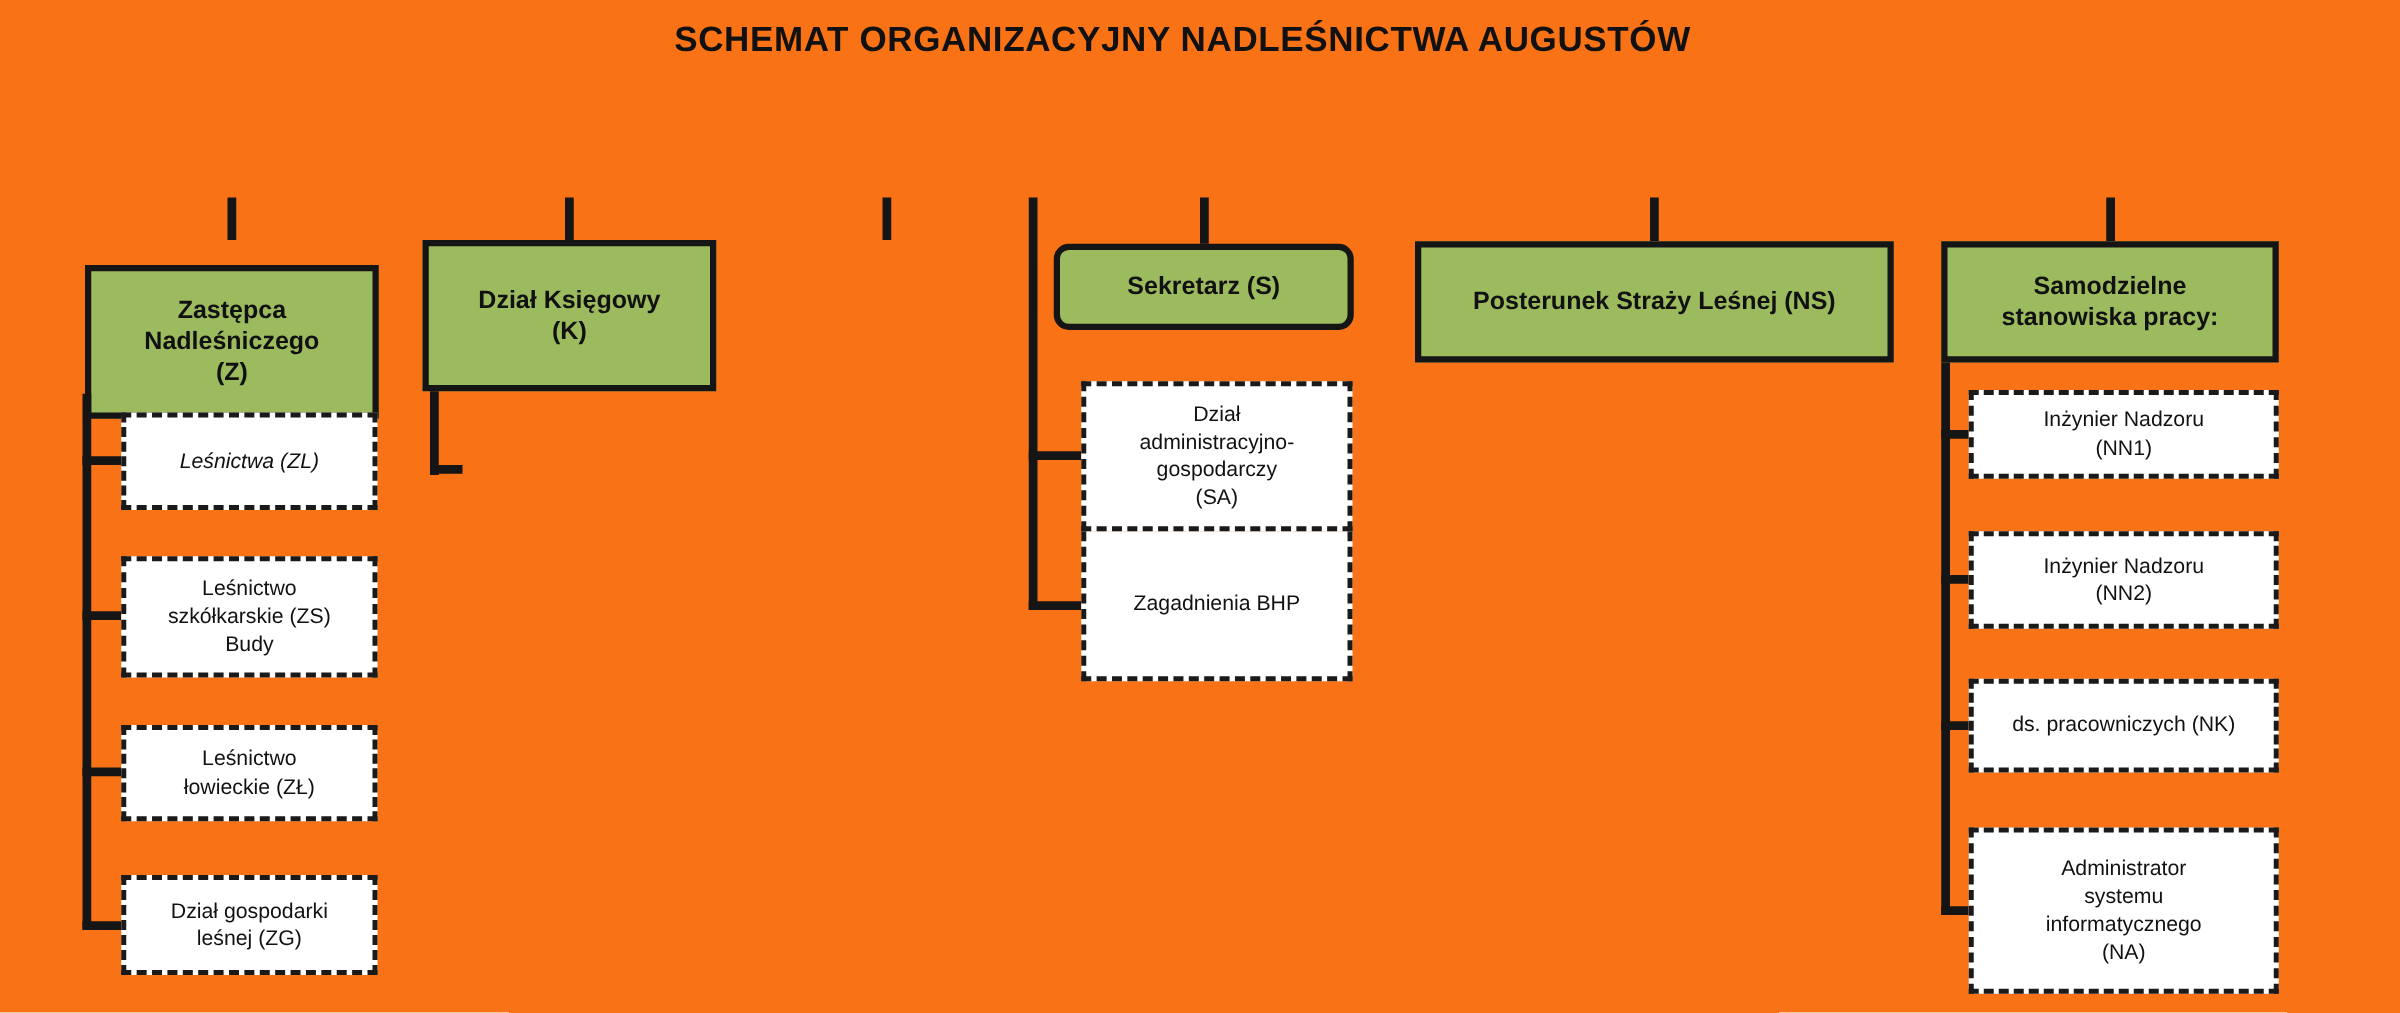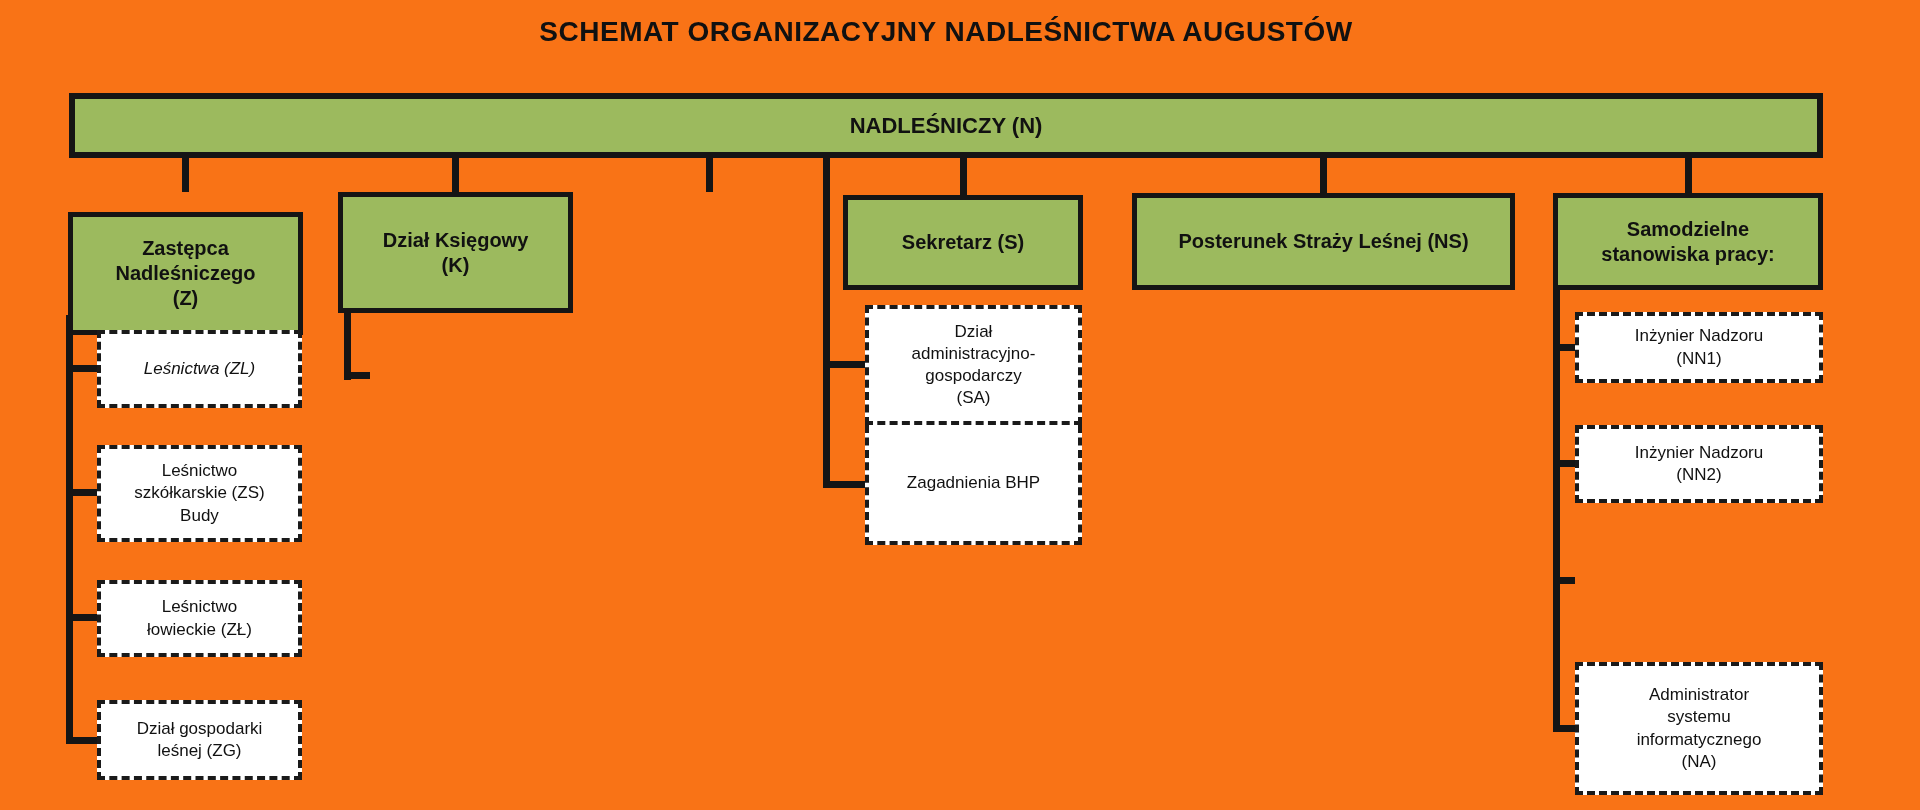--- a/index.html
+++ b/index.html
@@ -36,35 +36,34 @@
   }
   .line { background: #151515; }
 </style>
 </head>
 <body>
 
 <div class="stage">
 
   <div class="abs title">SCHEMAT ORGANIZACYJNY NADLEŚNICTWA AUGUSTÓW</div>
 
-  <div class="abs green-box root-bar" style="left:69px; top:93px; width:1754px; height:65px;">NADLEŚNICZY (N)</div>
 
   <div class="abs line" style="left:182px; top:158px; width:7px; height:34px;"></div>
   <div class="abs line" style="left:452px; top:158px; width:7px; height:34px;"></div>
   <div class="abs line" style="left:706px; top:158px; width:7px; height:34px;"></div>
   <div class="abs line" style="left:960px; top:158px; width:7px; height:37px;"></div>
   <div class="abs line" style="left:1320px; top:158px; width:7px; height:35px;"></div>
   <div class="abs line" style="left:1685px; top:158px; width:7px; height:35px;"></div>
 
   <div class="abs green-box" style="left:68px;  top:192px; width:235px; height:123px;margin-top:20px;">Zastępca
 Nadleśniczego
 (Z)</div>
   <div class="abs green-box" style="left:338px; top:192px; width:235px; height:121px;">Dział Księgowy
 (K)</div>
-  <div class="abs green-box" style="left:843px; top:195px; width:240px; height:95px;">Sekretarz (S)</div>
+  <div class="abs green-box" style="left:843px; top:195px; width:240px; height:69px;border-radius:12px;">Sekretarz (S)</div>
   <div class="abs green-box" style="left:1132px; top:193px; width:383px; height:97px;">Posterunek Straży Leśnej (NS)</div>
   <div class="abs green-box" style="left:1553px; top:193px; width:270px; height:97px;">Samodzielne
 stanowiska pracy:</div>
 
   <div class="abs line" style="left:66px; top:315px; width:7px; height:429px;"></div>
   <div class="abs line" style="left:66px; top:365px; width:31px; height:7px;"></div>
   <div class="abs line" style="left:66px; top:489px; width:31px; height:7px;"></div>
   <div class="abs line" style="left:66px; top:614px; width:31px; height:7px;"></div>
   <div class="abs line" style="left:66px; top:737px; width:31px; height:7px;"></div>
 
@@ -91,18 +90,19 @@
 
   <div class="abs line" style="left:1553px; top:290px; width:7px; height:442px;"></div>
   <div class="abs line" style="left:1553px; top:344px; width:22px; height:7px;"></div>
   <div class="abs line" style="left:1553px; top:460px; width:22px; height:7px;"></div>
   <div class="abs line" style="left:1553px; top:577px; width:22px; height:7px;"></div>
   <div class="abs line" style="left:1553px; top:725px; width:22px; height:7px;"></div>
   <div class="abs child-box" style="left:1575px; top:312px; width:248px; height:71px;">Inżynier Nadzoru
 (NN1)</div>
   <div class="abs child-box" style="left:1575px; top:425px; width:248px; height:78px;">Inżynier Nadzoru
 (NN2)</div>
+  <div class="abs child-box" style="left:1575px; top:543px; width:248px; height:75px;">ds. pracowniczych (NK)</div>
   <div class="abs child-box" style="left:1575px; top:662px; width:248px; height:133px;">Administrator
 systemu
 informatycznego
 (NA)</div>
 
 </div>
 
 </body></html>

